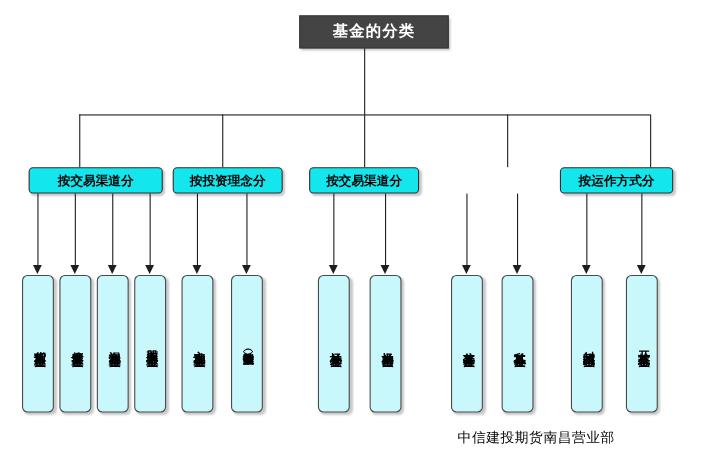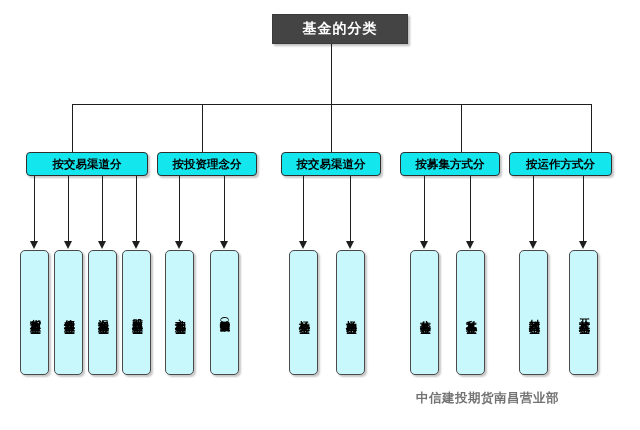--- a/index.html
+++ b/index.html
@@ -107,22 +107,22 @@
     border-right: 4.5px solid transparent;
     border-top: 8px solid #1e1e1e;
   }
 
   
   .watermark {
     position: absolute;
     left: 416px;
     top: 390px;
     font-size: 12.5px;
-    font-weight: bold;
-    color: #737373;
+    font-weight: normal;
+    color: #000000;
     letter-spacing: 0.5px;
     white-space: nowrap;
   }
 </style>
 </head>
 <body>
 
 <div id="canvas">
 
   <div class="root-box">
@@ -190,23 +190,20 @@
   <div class="vline" style="left:350px; top:176px; height:66px;"></div>
   <div class="arrow-head" style="left:346px; top:241px;"></div>
 
   <div class="leaf-box" style="left:289px;">
     <span class="leaf-text">场外基金</span>
   </div>
   <div class="leaf-box" style="left:336px;">
     <span class="leaf-text">场内基金</span>
   </div>
 
-  <div class="group-box" style="left:400px; width:100px;">
-    <span>按募集方式分</span>
-  </div>
 
   <div class="vline" style="left:424px; top:176px; height:66px;"></div>
   <div class="arrow-head" style="left:420px; top:241px;"></div>
   <div class="vline" style="left:470px; top:176px; height:66px;"></div>
   <div class="arrow-head" style="left:466px; top:241px;"></div>
 
   <div class="leaf-box" style="left:410px;">
     <span class="leaf-text">公募基金</span>
   </div>
   <div class="leaf-box" style="left:456px;">

